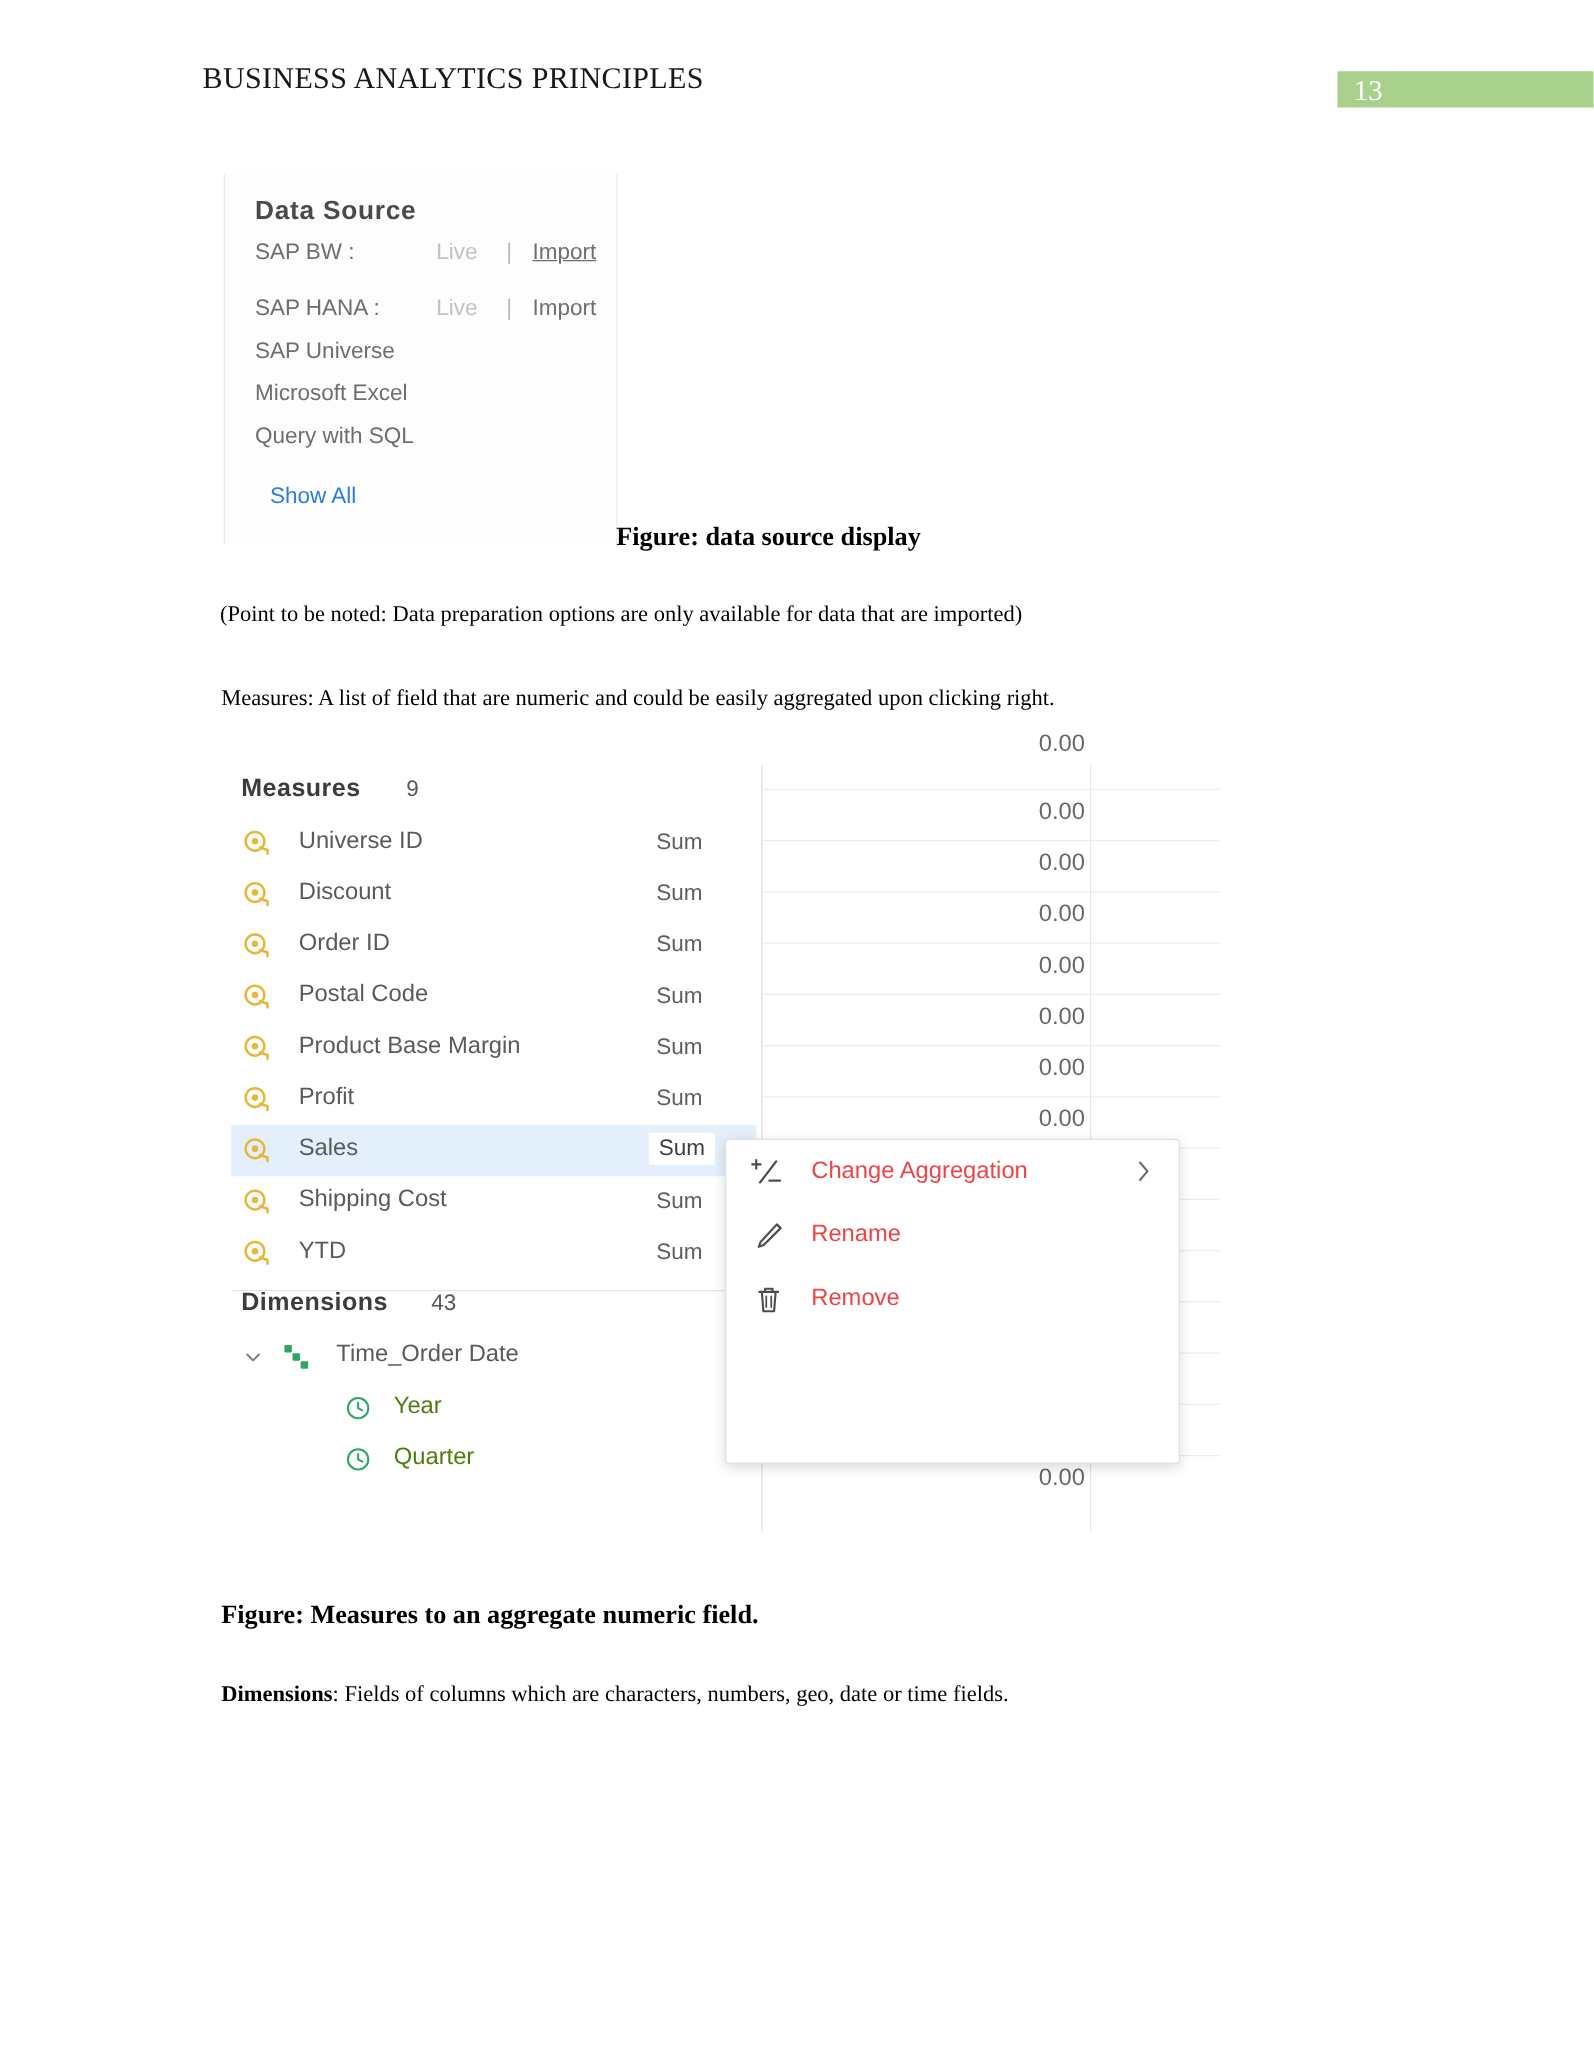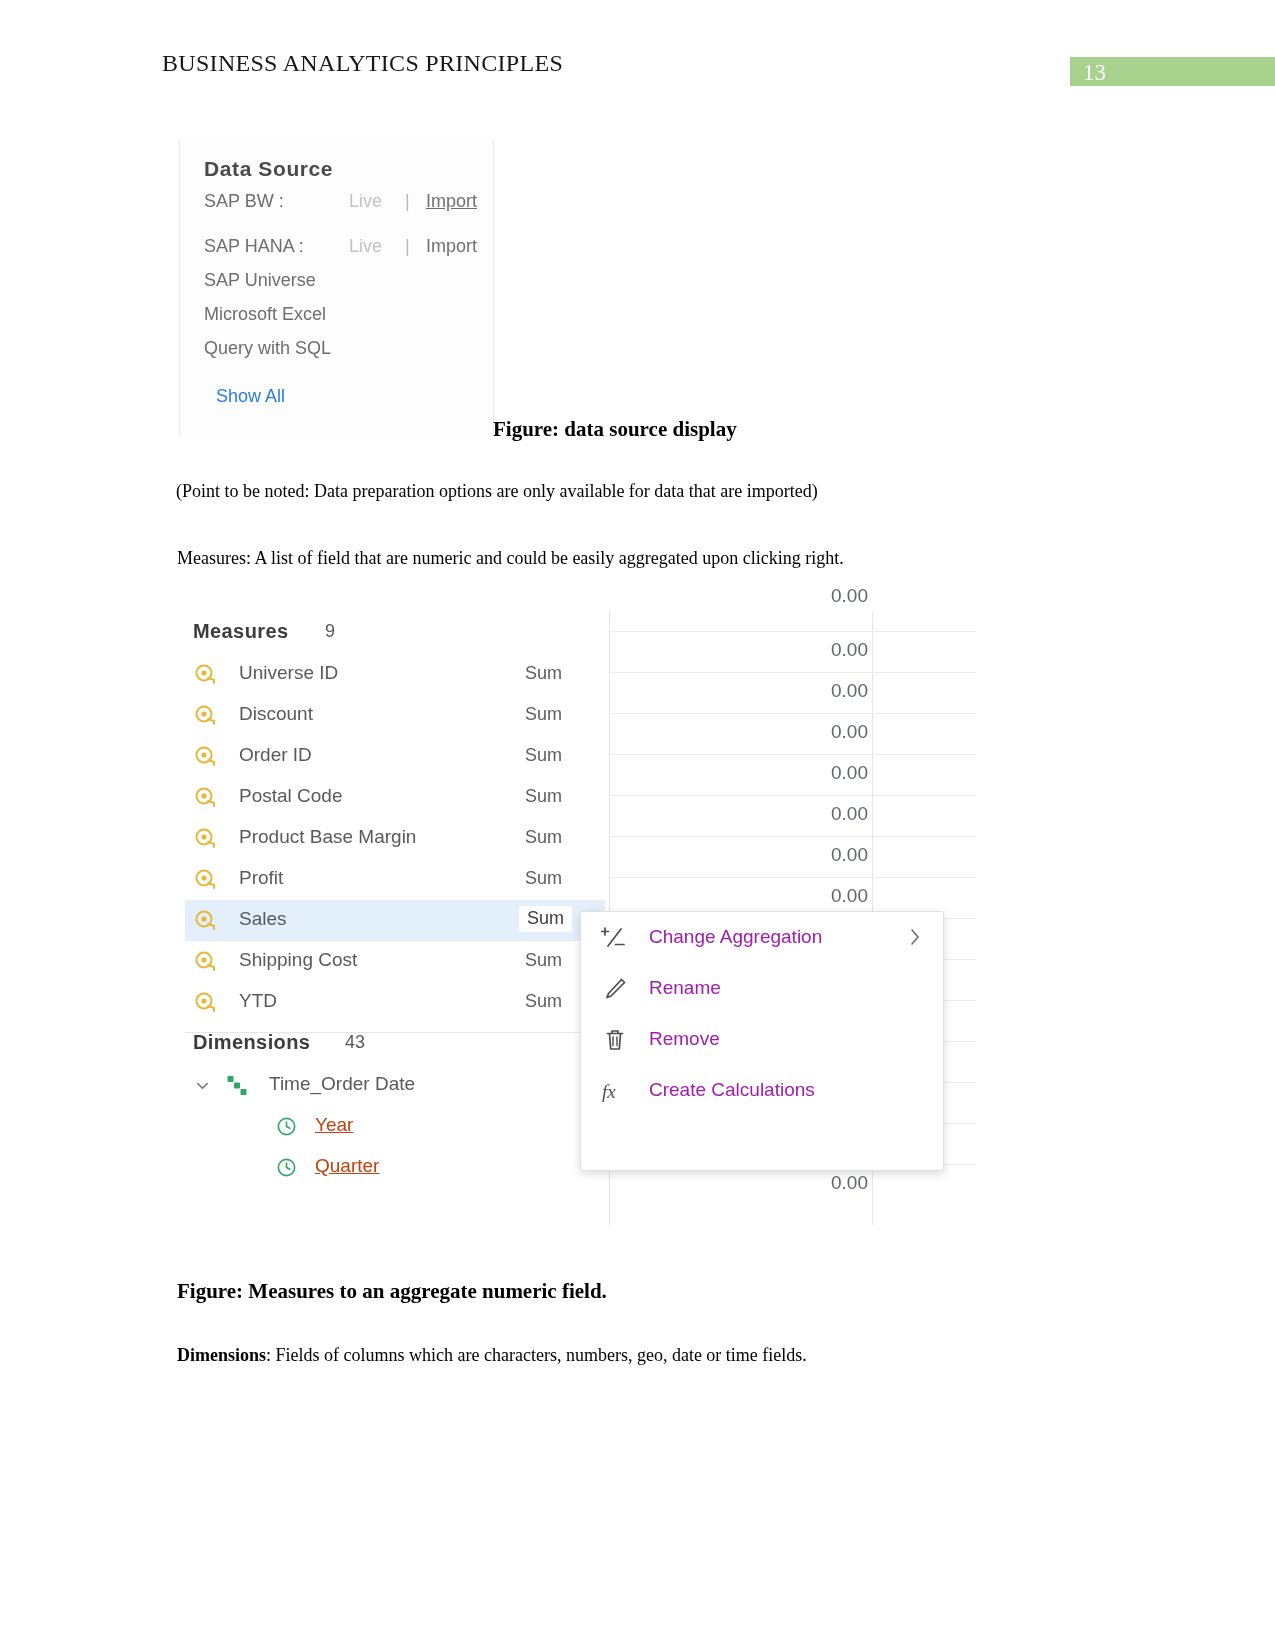--- a/index.html
+++ b/index.html
@@ -230,23 +230,22 @@
     left: 90px;
     top: 9px;
     width: 23px;
     height: 23px;
   }
   .dim-child .c-name {
     position: absolute;
     left: 130px;
     top: 8px;
     font-size: 19px;
-    color: #c2410c;
-    white-space: nowrap;
-    text-decoration: underline;
+    color: #4d7c0f;
+    white-space: nowrap;
   }
 
   
   .data-grid {
     position: absolute;
     left: 424px;
     top: 0px;
     width: 366px;
     height: 613px;
     border-left: 1px solid #e2e2e2;
@@ -297,21 +296,21 @@
     left: 20px;
     top: 12px;
     width: 28px;
     height: 28px;
   }
   .menu-item .m-label {
     position: absolute;
     left: 68px;
     top: 14px;
     font-size: 19px;
-    color: #a21caf;
+    color: #ef4444;
     white-space: nowrap;
   }
   .menu-item .m-arrow {
     position: absolute;
     right: 22px;
     top: 15px;
     width: 12px;
     height: 20px;
   }
 </style>
@@ -603,28 +602,20 @@
         <svg viewBox="0 0 28 28" width="28" height="28">
           <path d="M6.5 7.5 L21.5 7.5" stroke="#4d4d4d" stroke-width="1.7" stroke-linecap="round"></path>
           <path d="M11 7.5 L11 5 L17 5 L17 7.5" fill="none" stroke="#4d4d4d" stroke-width="1.7" stroke-linejoin="round"></path>
           <path d="M8.5 7.5 L9.7 23 L18.3 23 L19.5 7.5" fill="none" stroke="#4d4d4d" stroke-width="1.7" stroke-linejoin="round"></path>
           <path d="M12 11 L12 19.5 M16 11 L16 19.5" stroke="#4d4d4d" stroke-width="1.4" stroke-linecap="round"></path>
         </svg>
       </span>
       <span class="m-label">Remove</span>
     </div>
 
-    <div class="menu-item">
-      <span class="m-icon">
-        <svg viewBox="0 0 28 28" width="28" height="28">
-          <text x="1" y="21" font-family="Liberation Serif, serif" font-style="italic" font-size="19" fill="#4d4d4d">fx</text>
-        </svg>
-      </span>
-      <span class="m-label">Create Calculations</span>
-    </div>
 
   </div>
 </div>
 
 <div class="caption" style="left:177px; top:1279px;">Figure: Measures to an aggregate numeric field.</div>
 
 <div class="body-text" style="left:177px; top:1345px;">
   <b>Dimensions</b><span>: Fields of columns which are characters, numbers, geo, date or time fields.</span>
 </div>
 

